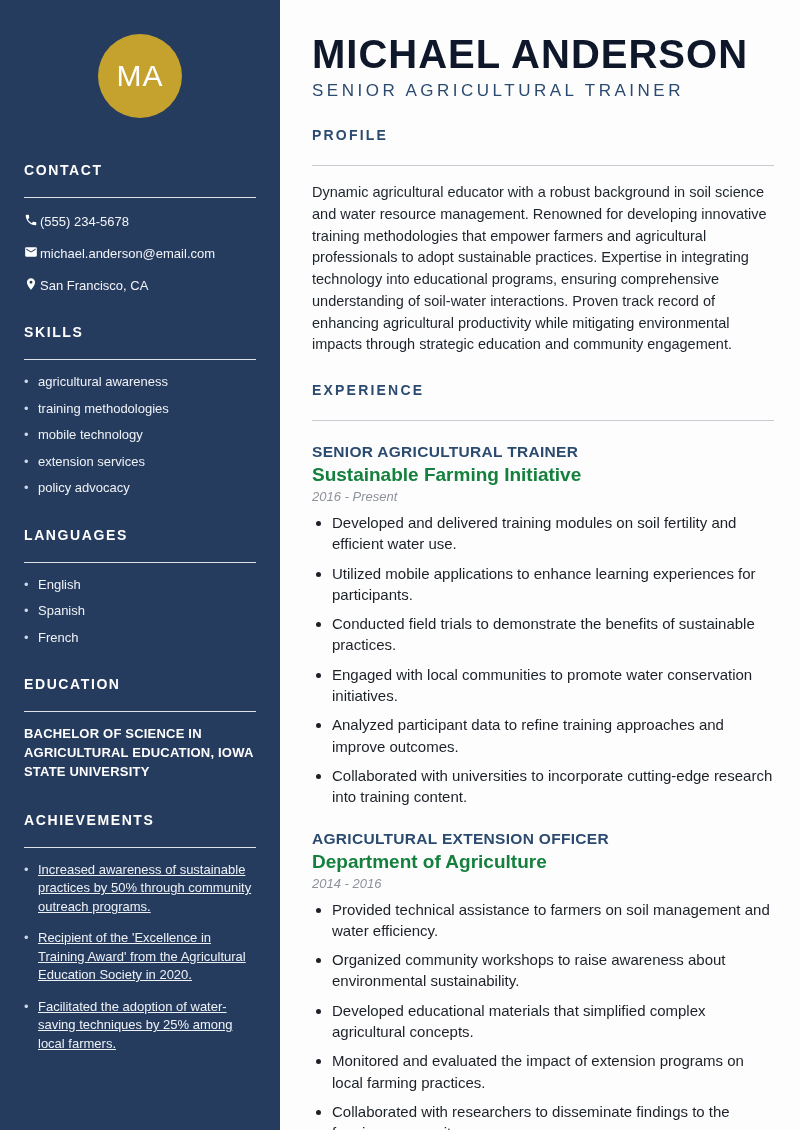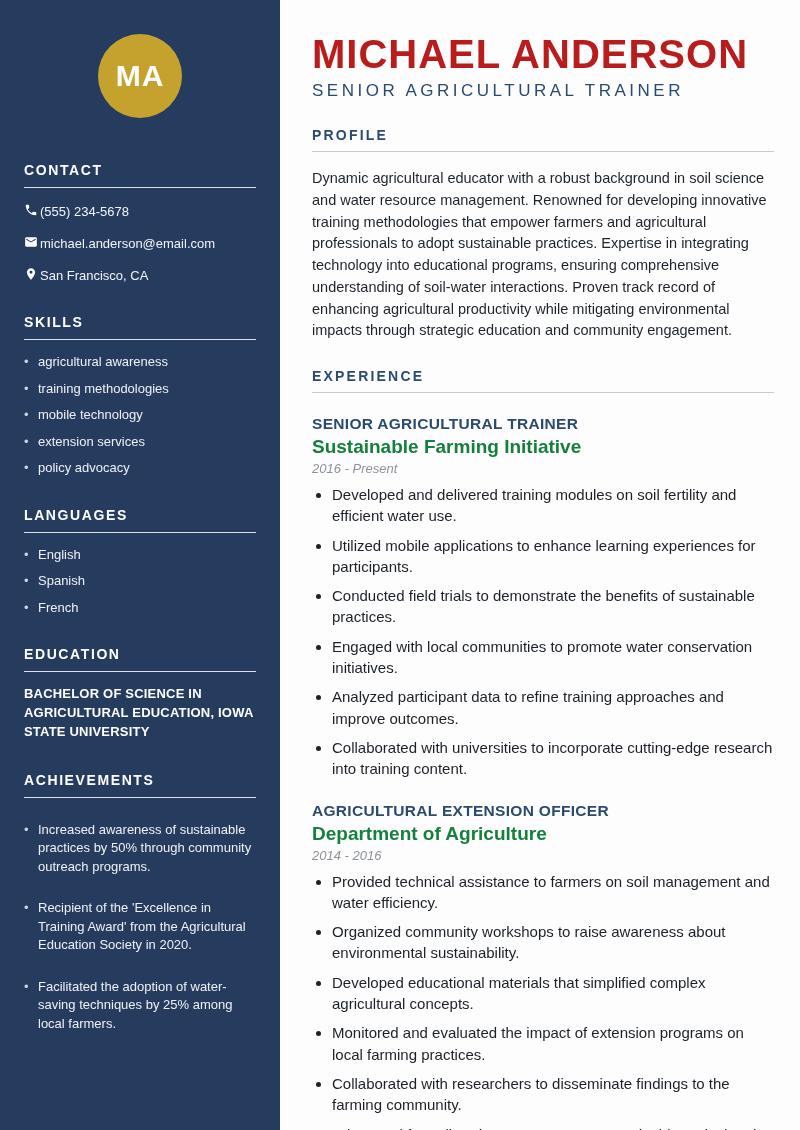--- a/index.html
+++ b/index.html
@@ -27,30 +27,30 @@
   .avatar {
     width: 84px;
     height: 84px;
     border-radius: 50%;
     background: #c5a22e;
     margin: 0 auto 44px auto;
     display: flex;
     align-items: center;
     justify-content: center;
     font-size: 30px;
-    font-weight: bold;
+    font-weight: normal;
     color: #ffffff;
     letter-spacing: 1px;
   }
   .side-heading {
     font-size: 14px;
     font-weight: bold;
     letter-spacing: 1.6px;
     margin: 30px 0 0 0;
-    padding-bottom: 9px;
+    padding-bottom: 19px;
     border-bottom: 1px solid rgba(255,255,255,0.85);
   }
   .side-heading:first-of-type { margin-top: 0; }
   .contact-list { margin-top: 14px; }
   .contact-row {
     display: flex;
     align-items: center;
     gap: 2px;
     margin: 15px 0;
     font-size: 13px;
@@ -70,57 +70,57 @@
     margin: 9px 0;
     line-height: 1.35;
   }
   .side-list li::before {
     content: "•";
     position: absolute;
     left: 0;
     top: 0;
     color: #cbd4e0;
   }
-  .side-list.spaced li { margin: 23px 0; line-height: 1.42; }
+  .side-list.spaced li { margin: 13px 0; line-height: 1.42; text-decoration: underline; }
   .degree {
     margin-top: 13px;
     font-size: 13px;
     font-weight: bold;
     line-height: 1.45;
     color: #ffffff;
     letter-spacing: 0.2px;
   }
 
   
   .main {
     flex: 1;
     box-sizing: border-box;
     padding: 26px 26px 40px 32px;
     background: #fdfdfd;
   }
   .name {
     margin: 6px 0 4px 0;
     font-size: 40px;
     font-weight: bold;
-    color: #b91c1c;
+    color: #0f172a;
     letter-spacing: 1px;
   }
   .job-subtitle {
     font-size: 17px;
     letter-spacing: 3.5px;
     color: #2b4a6f;
     margin: 2px 0 18px 0;
   }
   .section-heading {
     font-size: 14px;
     font-weight: bold;
     letter-spacing: 2.2px;
     color: #2b4a6f;
     margin: 26px 0 0 0;
-    padding-bottom: 8px;
+    padding-bottom: 22px;
     border-bottom: 1px solid #c7cbd1;
   }
   .profile-text {
     margin: 16px 0 0 0;
     font-size: 14.5px;
     line-height: 1.5;
     color: #1e242c;
   }
   .job-block { margin-top: 22px; }
   .job-title {

